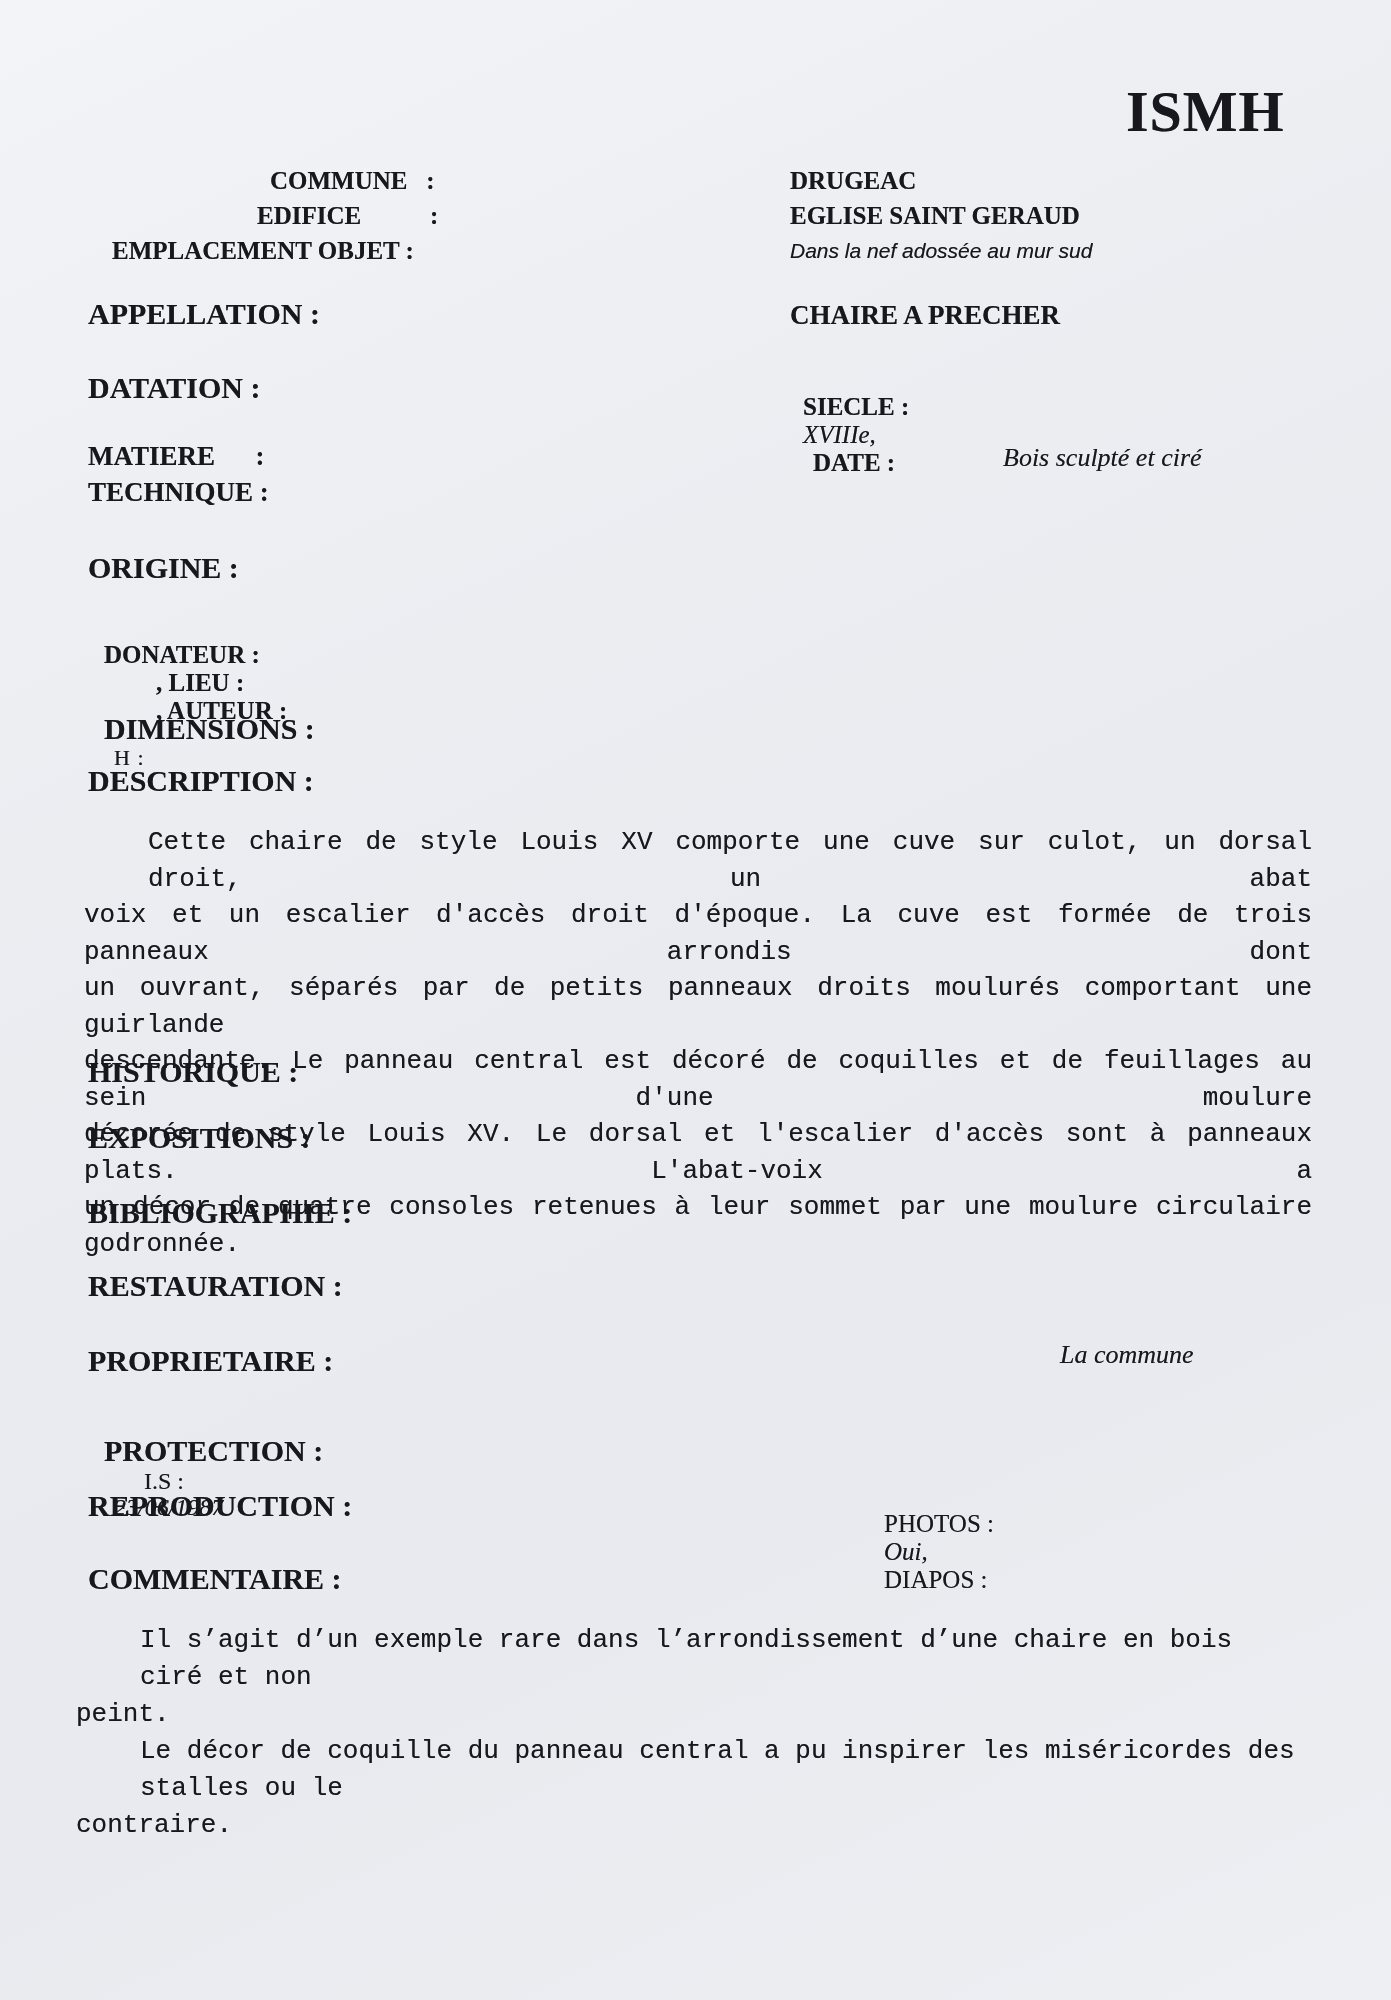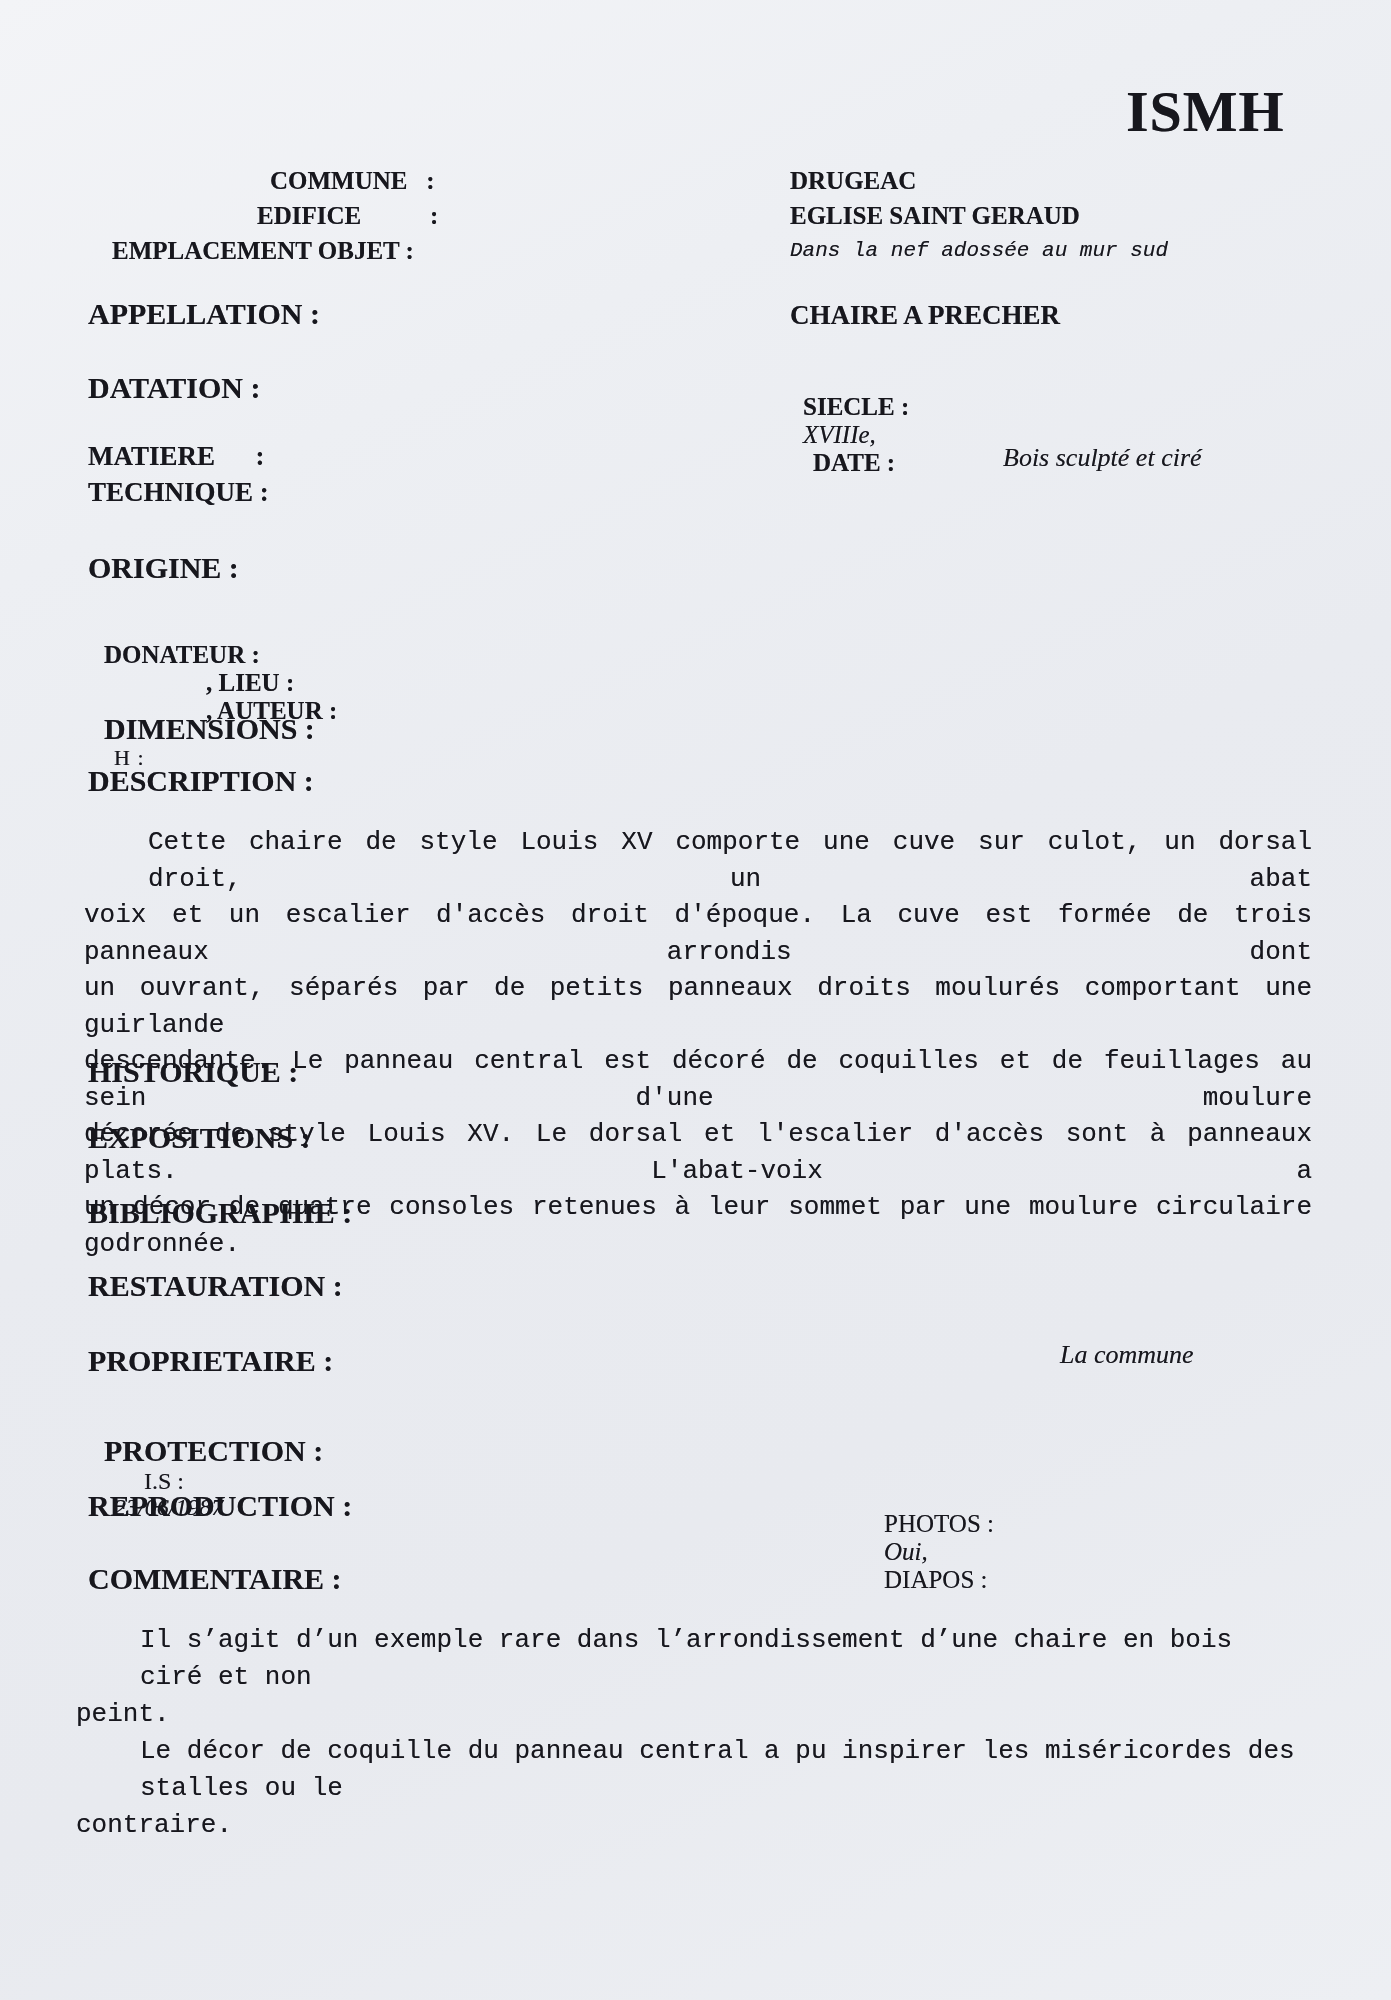--- a/index.html
+++ b/index.html
@@ -13,27 +13,27 @@
   }
   .abs{position:absolute;line-height:1.12;white-space:pre;}
   
   .logo{font-size:58px;font-weight:bold;letter-spacing:1px;}
   
   .lbl{font-weight:bold;font-size:30px;}
   .lbl-id{font-weight:bold;font-size:25px;}
   .lbl-md{font-weight:bold;font-size:27px;}
   
   .hdrcol{left:790px;width:560px;}
-  .val-sans-it{font-family:Liberation Mono, monospace;font-style:italic;font-size:21px;}
+  .val-sans-it{font-family:Liberation Sans, sans-serif;font-style:italic;font-size:21px;}
   .val-serif-it{font-style:italic;font-size:26px;}
   .val-serif-it-sm{font-style:italic;font-size:24px;}
   .plain{font-size:25px;}
   .plain-sm{font-size:22px;letter-spacing:1px;}
   .inline-gap{margin-left:10px;}
-  .inline-gap-lg{margin-left:102px;}
+  .inline-gap-lg{margin-left:52px;}
   
   .para{left:84px;width:1228px;box-sizing:border-box;white-space:normal;font-family:Liberation Mono, monospace;}
   .dline{
     font-size:26px;line-height:36.5px;
     text-align:justify;text-align-last:justify;
     -moz-text-align-last:justify;
   }
   .dline.last{text-align-last:left;-moz-text-align-last:left;}
   .dline.indent{padding-left:64px;}
   .cline{font-size:26px;line-height:37px;text-align:left;}

